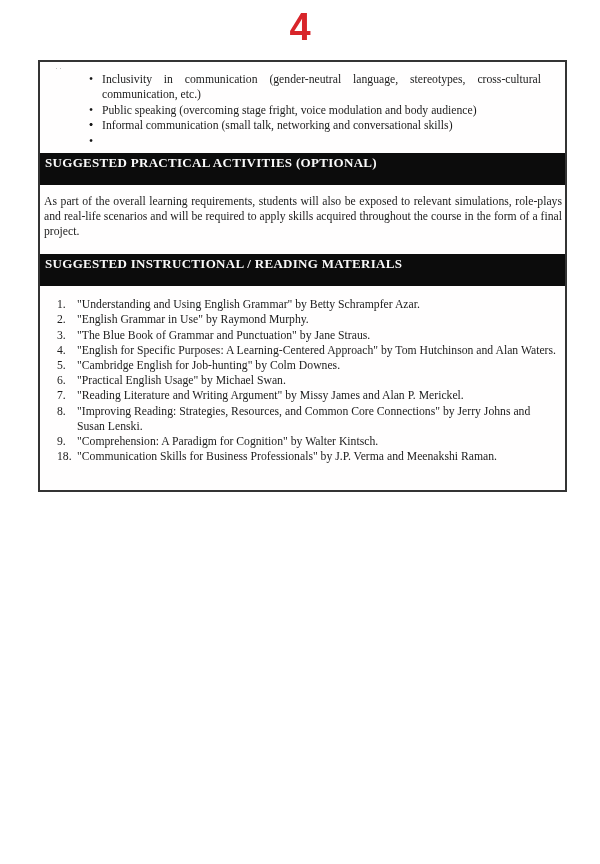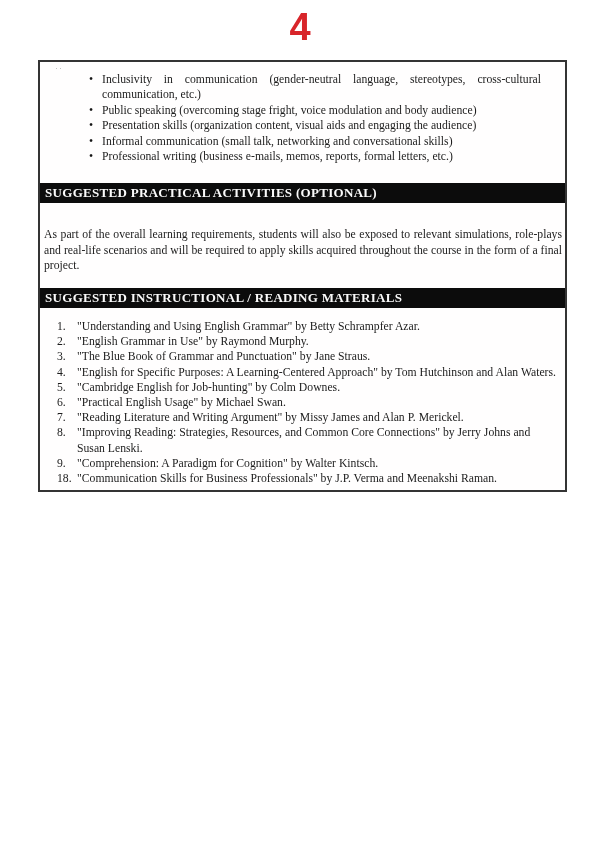--- a/index.html
+++ b/index.html
@@ -59,35 +59,35 @@
   }
   ul.bullets .bullet {
     position: absolute;
     left: -13px;
     top: 0;
     font-size: 11.7px;
     color: #151515;
   }
   .bar {
     margin-top: 19px;
-    height: 20px;
+    height: 32px;
     line-height: 20px;
     background: #0c0c0c;
     color: #fafafa;
     font-weight: bold;
     font-size: 13px;
     letter-spacing: 0.3px;
     padding-left: 5px;
     box-sizing: border-box;
     white-space: nowrap;
     overflow: hidden;
   }
   .bar.second { margin-top: 15px; }
   .para {
-    margin: 24px 3px 0 4px;
+    margin: 9px 3px 0 4px;
     font-size: 11.7px;
     line-height: 15.2px;
     text-align: justify;
   }
   ol.reading {
     list-style: none;
     margin: 11px 6px 0 0;
     padding: 0 0 0 37px;
   }
   ol.reading li {
@@ -115,29 +115,27 @@
     <li>
       <span class="bullet">•</span>
       <span>Inclusivity in communication (gender-neutral language, stereotypes, cross-cultural communication, etc.)</span>
     </li>
     <li>
       <span class="bullet">•</span>
       <span>Public speaking (overcoming stage fright, voice modulation and body audience)</span>
     </li>
     <li>
       <span class="bullet">•</span>
-      <span>Presentation skills (organization content, visual aids and engaging the audience)</span>
     </li>
     <li>
       <span class="bullet">•</span>
       <span>Informal communication (small talk, networking and conversational skills)</span>
     </li>
     <li>
       <span class="bullet">•</span>
-      <span>Professional writing (business e-mails, memos, reports, formal letters, etc.)</span>
     </li>
   </ul>
 
   <div class="bar">SUGGESTED PRACTICAL ACTIVITIES (OPTIONAL)</div>
 
   <p class="para">As part of the overall learning requirements, students will also be exposed to relevant simulations, role-plays and real-life scenarios and will be required to apply skills acquired throughout the course in the form of a final project.</p>
 
   <div class="bar second">SUGGESTED INSTRUCTIONAL / READING MATERIALS</div>
 
   <ol class="reading">

